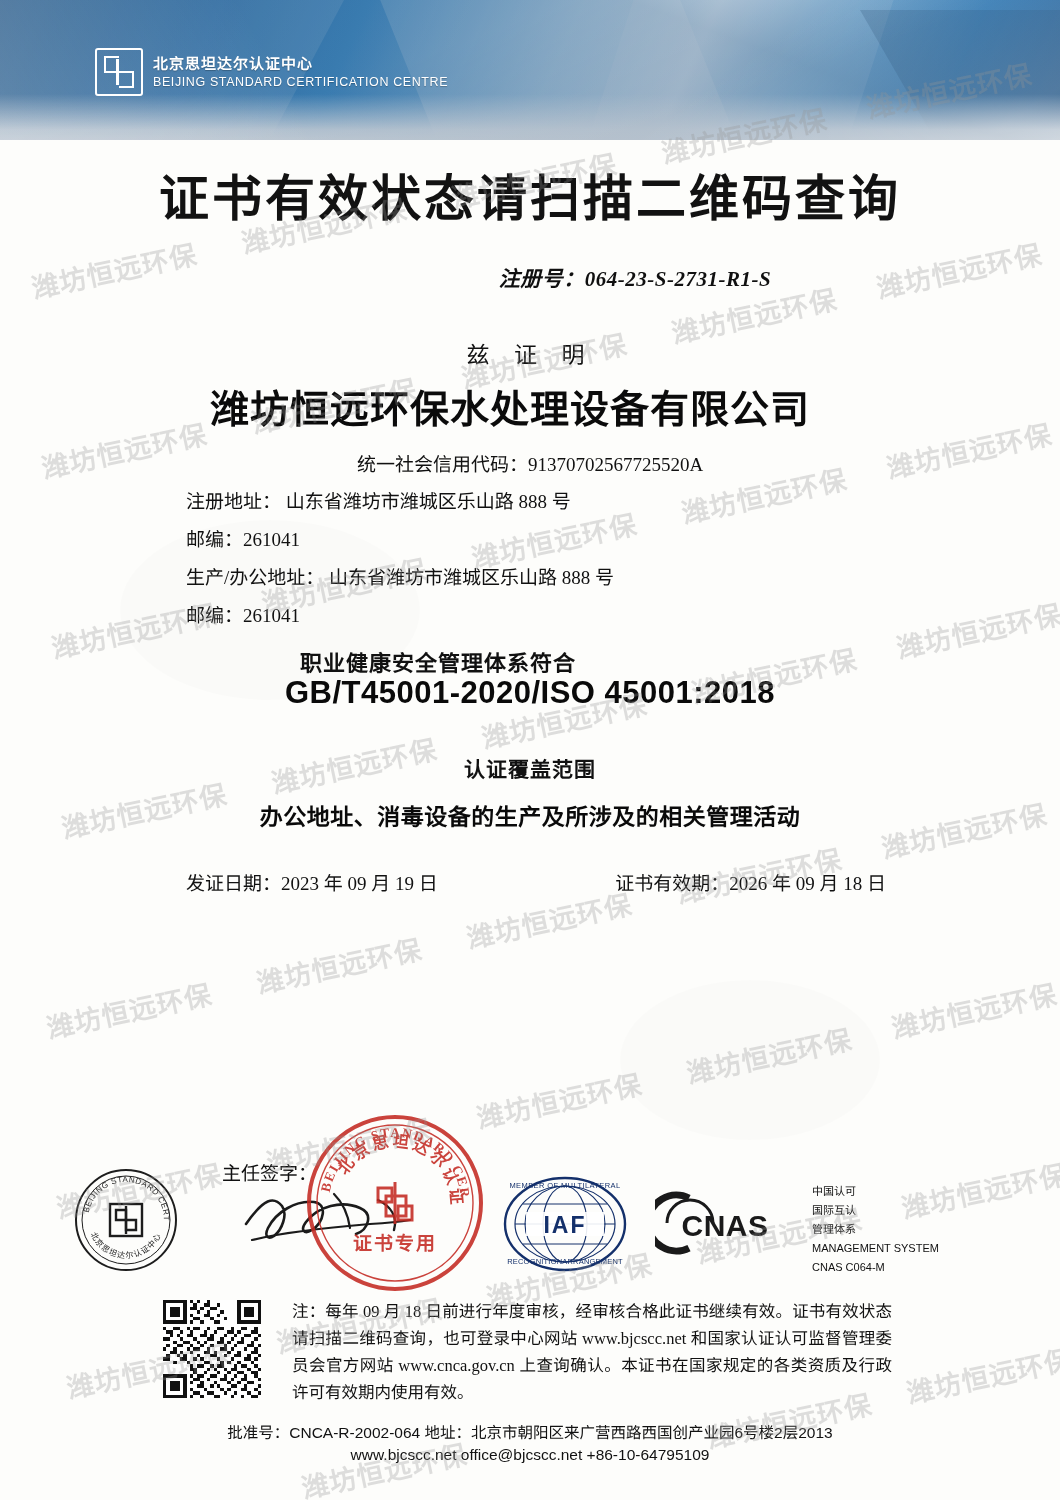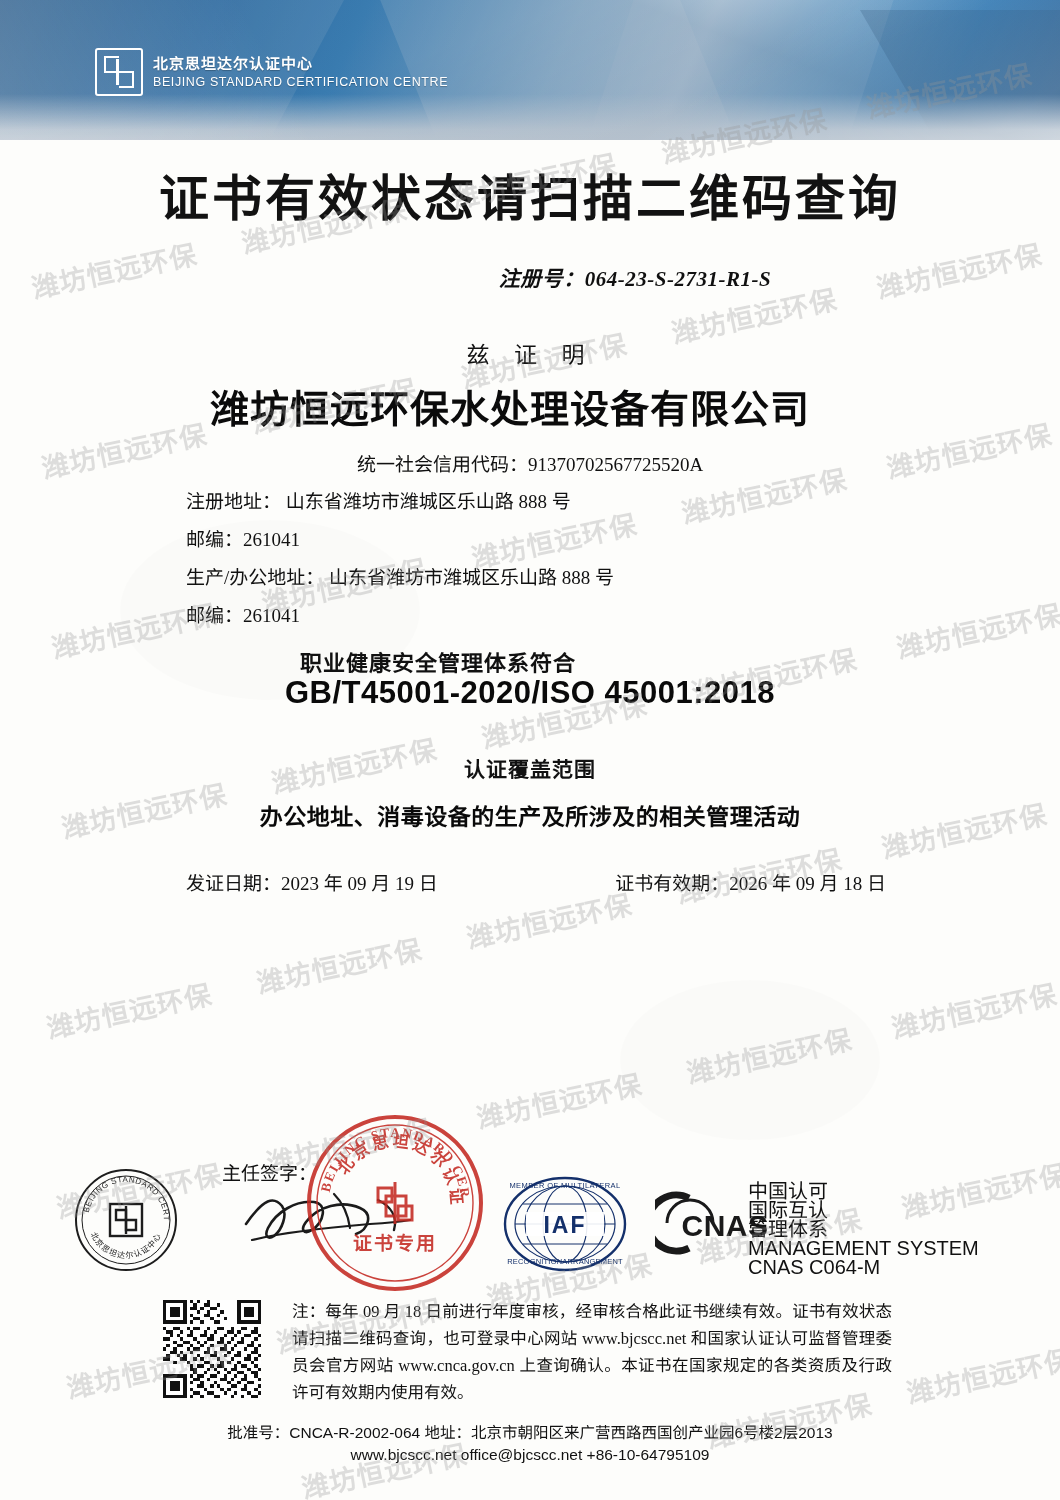--- a/index.html
+++ b/index.html
@@ -287,24 +287,24 @@
 
   
   .cnas-mark {
     position: absolute;
     left: 655px;
     top: 1188px;
     width: 120px; height: 70px;
   }
   .cnas-text {
     position: absolute;
-    left: 748px;
+    left: 812px;
     top: 1182px;
     font-family: "Liberation Sans", sans-serif;
-    font-size: 20px;
+    font-size: 11px;
     line-height: 19px;
     color: #111;
   }
 
   
   .qr-code {
     position: absolute;
     left: 163px;
     top: 1300px;
     width: 98px; height: 98px;

